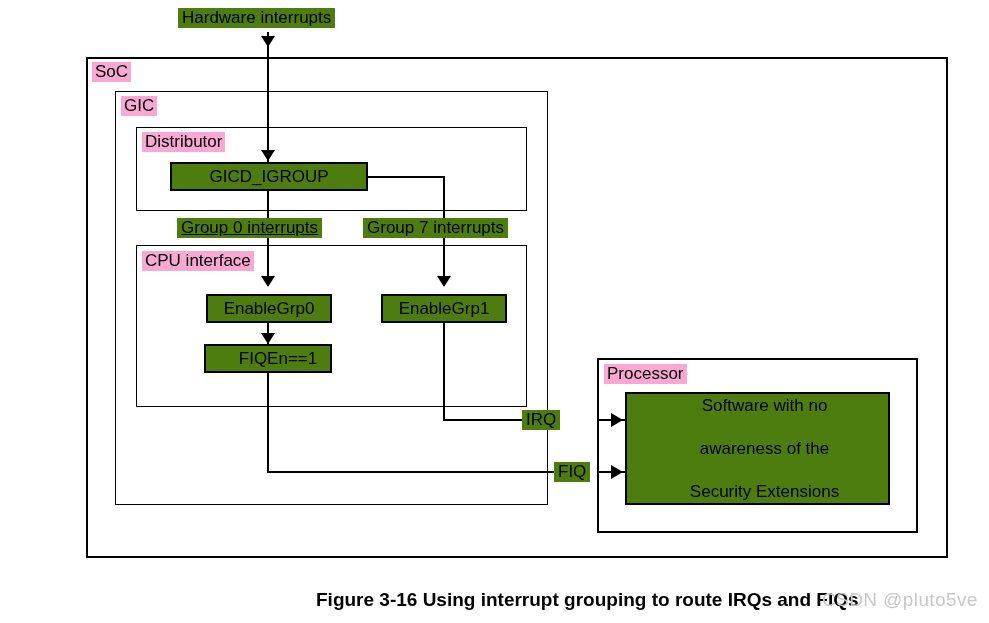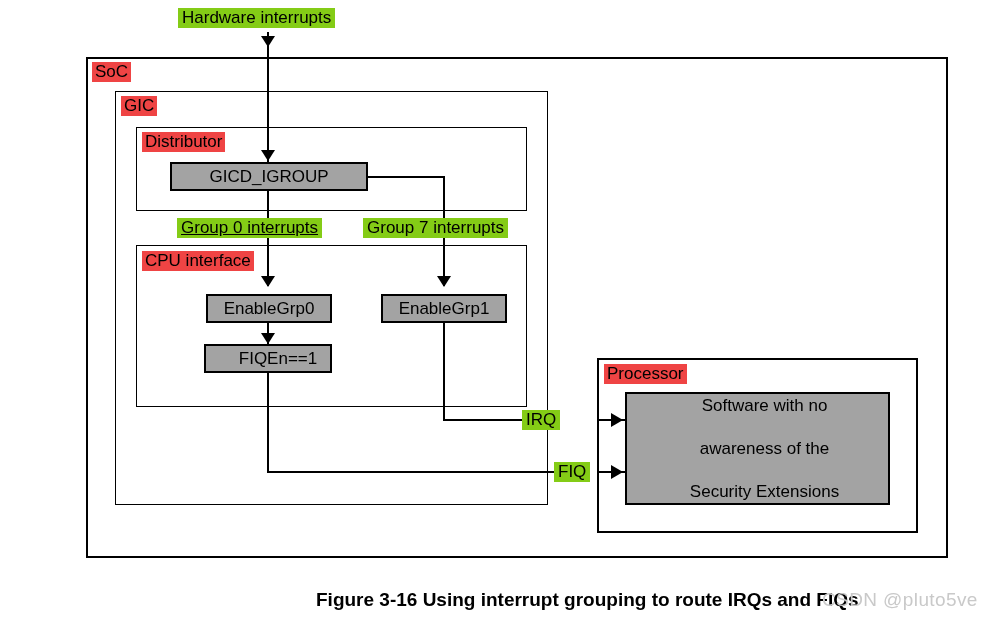--- a/index.html
+++ b/index.html
@@ -26,52 +26,52 @@
     background: transparent;
   }
   .abox.thin {
     border-width: 1.6px;
   }
   
   .container-label {
     position: absolute;
     font-size: 17px;
     line-height: 20px;
-    background: #ef4444;
+    background: #f9a8d4;
     padding: 0 3px;
     white-space: nowrap;
     color: #000;
   }
   
   .node-box {
     position: absolute;
     box-sizing: border-box;
     border: 2px solid #000000;
-    background: #a3a3a3;
+    background: #4d7c0f;
     display: flex;
     align-items: center;
     justify-content: center;
     font-size: 17px;
     line-height: 19px;
     white-space: nowrap;
     color: #000;
   }
   .node-box.multiline {
     flex-direction: column;
     justify-content: space-between;
     text-align: center;
     line-height: 23px;
     padding-left: 14px;
   }
   
   .wire-label {
     position: absolute;
     font-size: 17px;
     line-height: 20px;
-    background: #84cc16;
+    background: #4d7c0f;
     padding: 0 4px;
     white-space: nowrap;
     color: #000;
     z-index: 5;
   }
   
   .vline {
     position: absolute;
     width: 0;
     border-left: 2px solid #000000;

